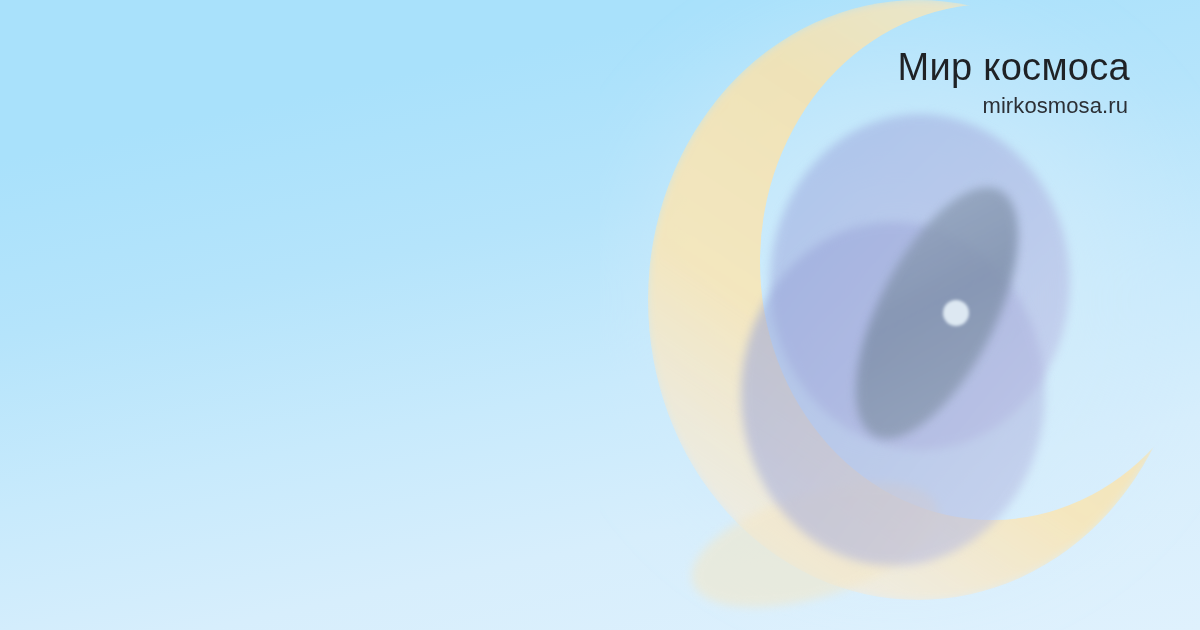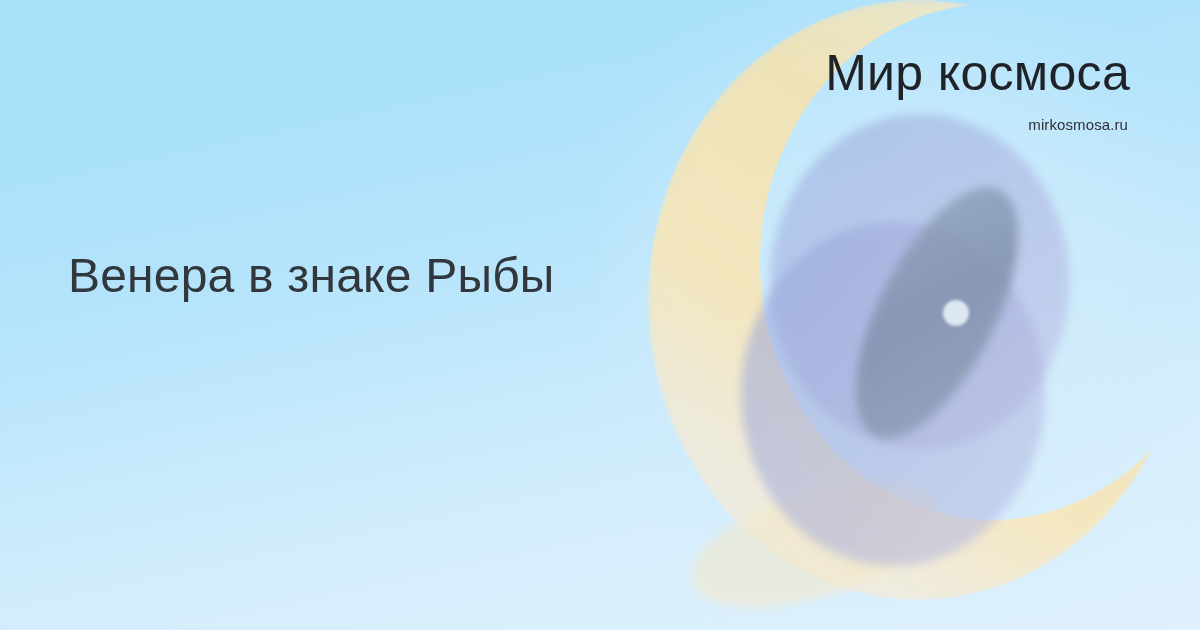--- a/index.html
+++ b/index.html
@@ -48,32 +48,32 @@
     position: absolute;
     right: 70px;
     top: 48px;
     text-align: right;
     line-height: 1;
     z-index: 6;
   }
   .logo-name {
     display: block;
     font-family: "Liberation Sans", sans-serif;
-    font-size: 50px;
+    font-size: 38px;
     font-weight: 400;
     letter-spacing: 0.3px;
     color: #1f2226;
     white-space: nowrap;
   }
   .logo-domain {
     display: block;
-    margin-top: 19px;
+    margin-top: 9px;
     margin-right: 2px;
     font-family: "Liberation Sans", sans-serif;
-    font-size: 15px;
+    font-size: 22px;
     font-weight: 400;
     letter-spacing: 0.1px;
     color: #2c3036;
     white-space: nowrap;
   }
 
   
   .headline {
     position: absolute;
     left: 68px;
@@ -176,16 +176,15 @@
 
       <circle cx="356" cy="313" r="13" fill="#dde8f2" filter="url(#tinyBlur)"></circle>
     </svg>
   </div>
 
   <div class="logo">
     <span class="logo-name">Мир космоса</span>
     <span class="logo-domain">mirkosmosa.ru</span>
   </div>
 
-  <h1 class="headline">Венера в знаке Рыбы</h1>
 
 
 </div>
 
 </body></html>

